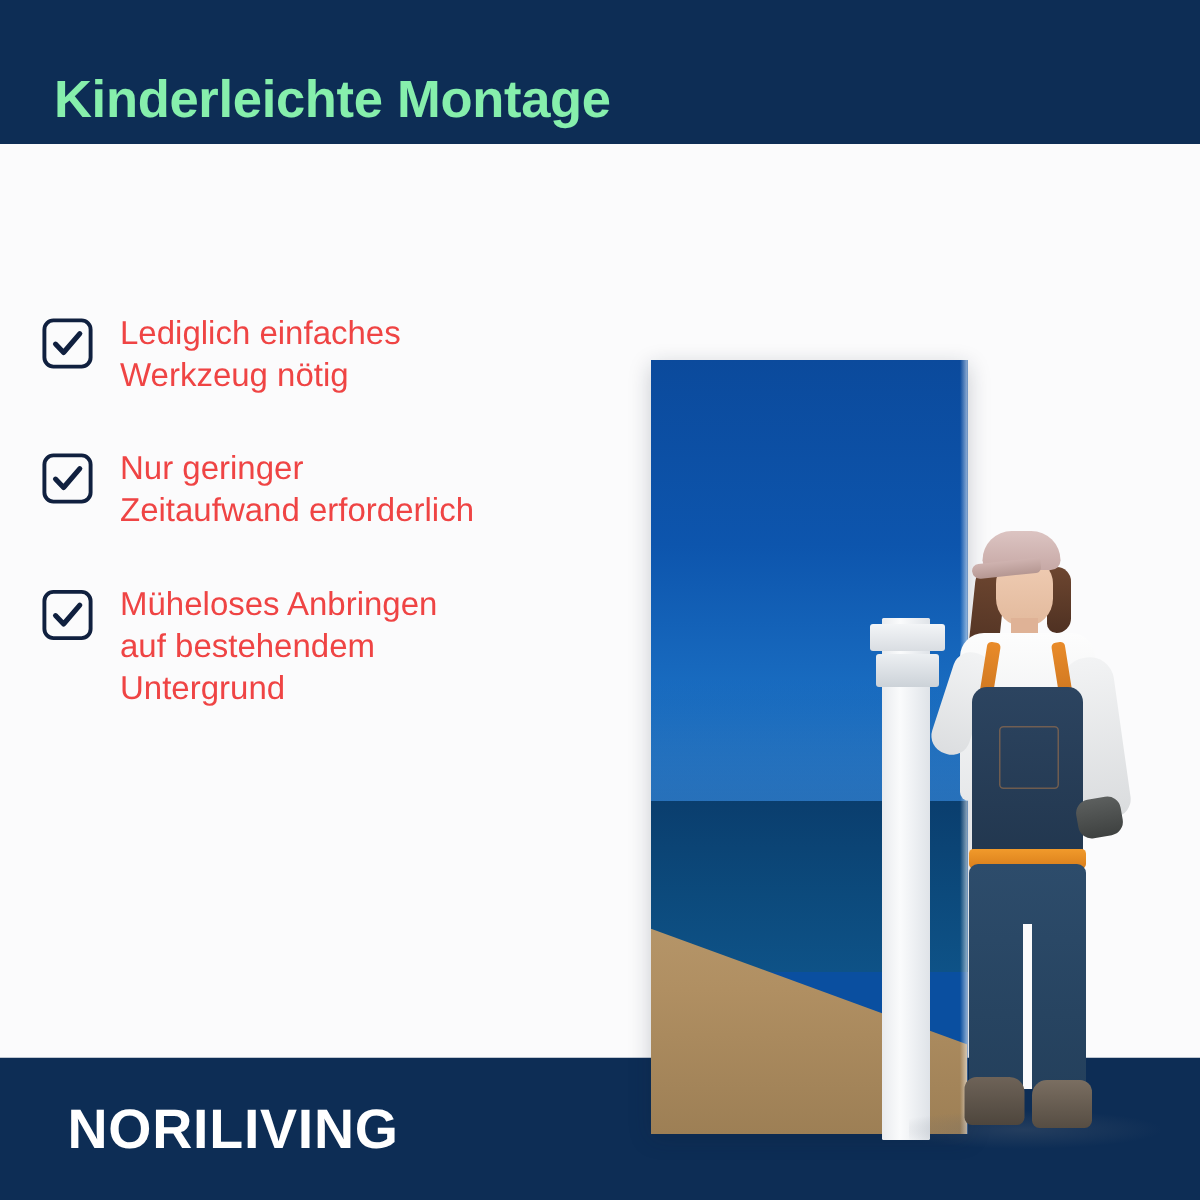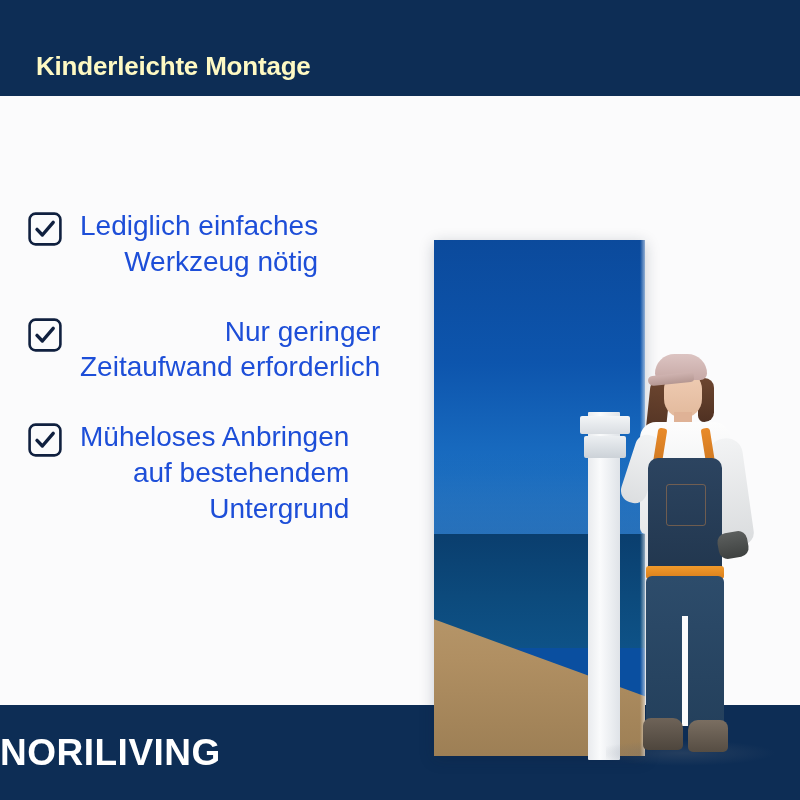--- a/index.html
+++ b/index.html
@@ -25,22 +25,22 @@
 
   
   .header-bar {
     height: 96px;
     background: #0d2d55;
     display: flex;
     align-items: center;
     flex: 0 0 auto;
   }
   .header-title {
-    color: #fef9c3;
-    font-size: 26px;
+    color: #86efac;
+    font-size: 35px;
     font-weight: bold;
     letter-spacing: -0.2px;
     padding-left: 36px;
     line-height: 1;
     margin-top: 36px;
   }
 
   
   .content {
     position: relative;
@@ -65,26 +65,25 @@
   .checkbox-icon {
     flex: 0 0 auto;
     width: 34px;
     height: 34px;
     margin-right: 18px;
     margin-top: 4px;
   }
   .checkbox-icon svg { display: block; }
 
   .feature-text {
-    color: #1d4ed8;
-    font-size: 28px;
+    color: #ef4444;
+    font-size: 22px;
     line-height: 1.28;
     font-weight: normal;
     white-space: pre-line;
-    text-align: right;
   }
 
   
   .product-figure {
     position: absolute;
     left: 420px;
     top: 20px;
     width: 380px;
     height: 584px;
   }
@@ -325,20 +324,21 @@
     display: flex;
     align-items: center;
     flex: 0 0 auto;
   }
   .footer-brand {
     color: #ffffff;
     font-size: 37px;
     font-weight: bold;
     letter-spacing: 0.5px;
     line-height: 1;
+    margin-left: 45px;
   }
 </style>
 </head>
 <body>
 
 <div class="page">
 
   <div class="header-bar">
     <div class="header-title">Kinderleichte Montage</div>
   </div>

